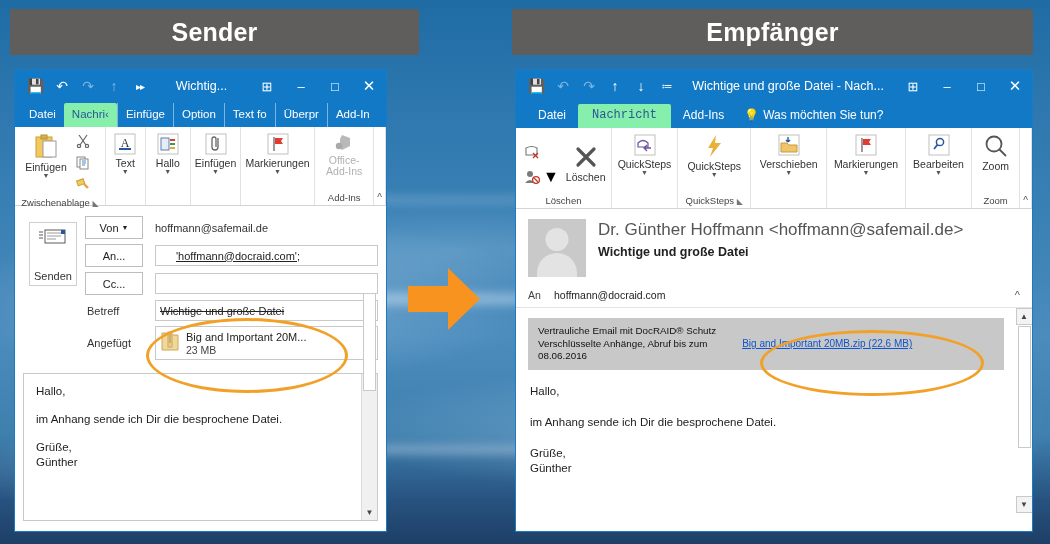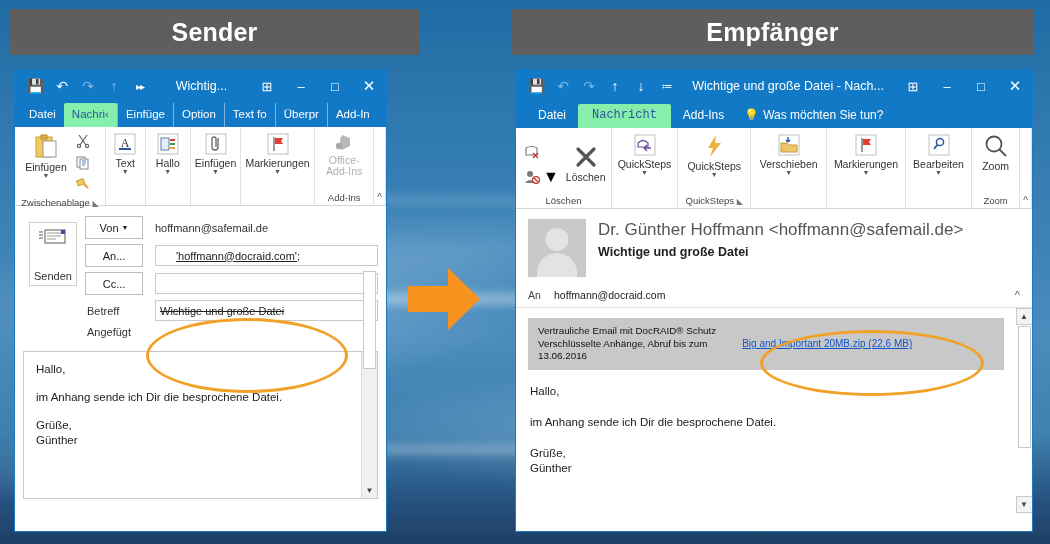--- a/index.html
+++ b/index.html
@@ -330,20 +330,34 @@
           <div class="finput"></div>
         </div>
         <div class="frow">
           <div class="flabel">Betreff</div>
           <div class="finput">
             <span class="strike">Wichtige und große Datei</span>
           </div>
         </div>
         <div class="frow">
           <div class="flabel">Angefügt</div>
+          <div class="attbox">
+            <span>
+              <svg width="20" height="24" viewBox="0 0 20 24">
+                <path d="M2 4 h6 l2 2 h8 v15 h-16 z" fill="#f0d79a" stroke="#c8a85c"></path>
+                <rect x="8" y="3" width="4" height="15" fill="#e9cf8f" stroke="#c8a85c"></rect>
+                <path d="M9 5 h2 M9 7 h2 M9 9 h2 M9 11 h2 M9 13 h2" stroke="#a9873f" stroke-width="0.9"></path>
+              </svg>
+            </span>
+            <div style="flex:1;">
+              <div class="attname">Big and Important 20M...</div>
+              <div class="attsize">23 MB</div>
+            </div>
+            <span style="font-size:8px;color:#555;">▼</span>
+          </div>
         </div>
       </div>
     </div>
 
     <div class="editor" style="height:146px;">
       <div class="etext">
         <p>Hallo,</p>
         <p>im Anhang sende ich Dir die besprochene Datei.</p>
         <p style="white-space:pre-line;">Grüße,
 Günther</p>
@@ -540,21 +554,21 @@
       <span class="to-lbl">An</span>
       <span class="to-val">hoffmann@docraid.com</span>
       <span class="chev">^</span>
     </div>
 
     <div style="display:flex;">
       <div style="flex:1;min-width:0;">
         <div class="notice">
           <div class="ntext">Vertrauliche Email mit DocRAID® Schutz
 Verschlüsselte Anhänge, Abruf bis zum
-13.06.2016</div>
+08.06.2016</div>
           <a class="nlink" href="#">Big and Important 20MB.zip (22,6 MB)</a>
         </div>
         <div class="rbody">
           <p>Hallo,</p>
           <p>im Anhang sende ich Dir die besprochene Datei.</p>
           <p style="white-space:pre-line;">Grüße,
 Günther</p>
         </div>
       </div>
       <div class="scrollbar" style="width:16px;height:205px;border-left:none;background:#fff;">

